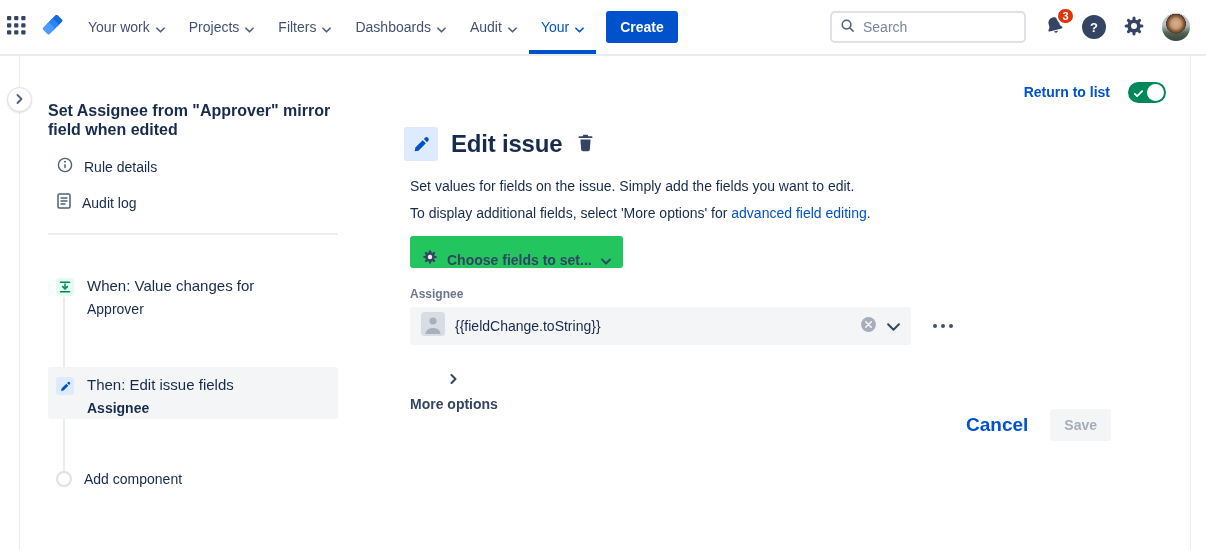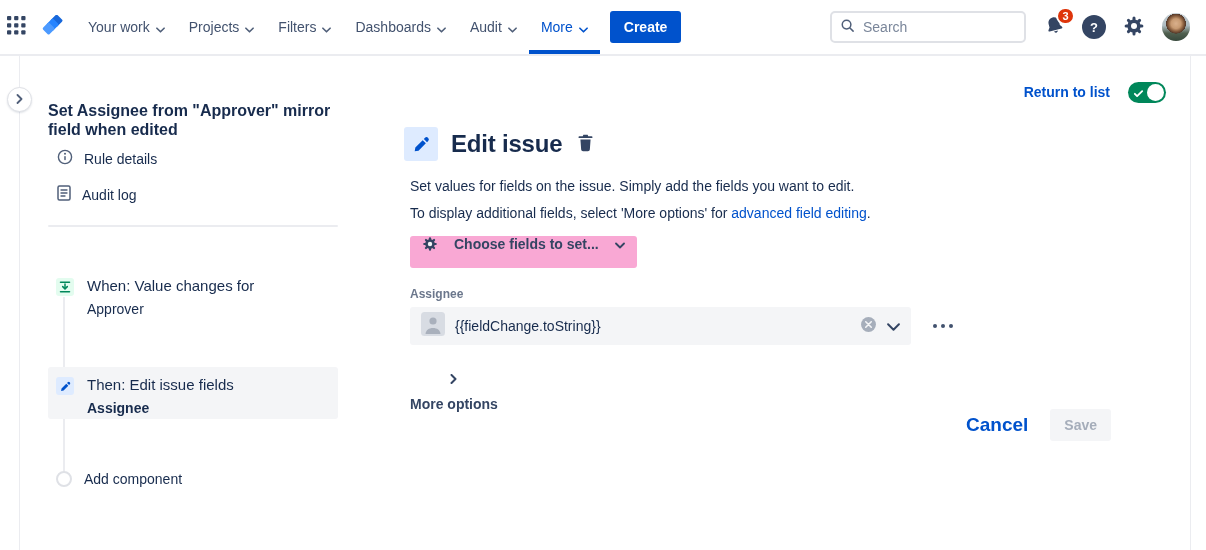--- a/index.html
+++ b/index.html
@@ -65,21 +65,21 @@
   }
   
   .sidebar { position:absolute; left:48px; top:76px; width:290px; }
   .sidebar-head { display:flex; align-items:center; justify-content:space-between; }
   .sidebar-title { font-size:24px; font-weight:700; color:#172B4D; letter-spacing:-.2px; }
   .status-badge {
     background:#00875A; color:#fff; font-size:11px; font-weight:700; letter-spacing:.6px;
     padding:3px 8px; border-radius:3px;
   }
   .rule-name { margin-top:25px; font-size:16px; font-weight:700; line-height:19px; color:#172B4D; }
-  .side-links { margin-top:10px; display:flex; flex-direction:column; gap:17px; }
+  .side-links { margin-top:18px; display:flex; flex-direction:column; gap:17px; }
   .side-link { display:flex; align-items:center; gap:11px; padding-left:9px; font-size:14px; color:#172B4D; cursor:pointer; }
   .side-divider { margin-top:21px; height:2px; background:#EBECF0; border-radius:1px; }
   .component {
     position:absolute; left:48px; width:290px; border-radius:3px; padding:9px 8px;
     display:flex; gap:13px; cursor:pointer;
   }
   .component.selected { background:#F4F5F7; }
   .comp-icon {
     width:18px; height:18px; border-radius:3px; flex:none; margin-top:1px;
     display:flex; align-items:center; justify-content:center;
@@ -106,22 +106,22 @@
   .toggle .check { position:absolute; left:5px; top:5px; }
   .toggle .knob { position:absolute; right:2px; top:2px; width:17px; height:17px; border-radius:50%; background:#fff; }
   .edit-header { position:absolute; top:127px; left:404px; display:flex; align-items:center; gap:13px; }
   .edit-icon { width:34px; height:34px; border-radius:3px; background:#DEEBFF; display:flex; align-items:center; justify-content:center; }
   .edit-title { font-size:24px; font-weight:700; color:#172B4D; letter-spacing:-.2px; }
   .trash-btn { border:none; background:none; cursor:pointer; display:flex; padding:2px; }
   .para { position:absolute; left:410px; font-size:14px; line-height:20px; color:#172B4D; }
   .link { color:#0052CC; text-decoration:none; cursor:pointer; }
   .choose-btn {
     position:absolute; top:236px; left:410px; height:32px; padding:0 12px;
-    background:#f9a8d4; border:none; border-radius:3px; cursor:pointer;
-    display:flex; align-items:flex-start; gap:16px; font-size:14px; font-weight:700; color:#344563;
+    background:#22c55e; border:none; border-radius:3px; cursor:pointer;
+    display:flex; align-items:flex-end; gap:9px; font-size:14px; font-weight:700; color:#344563;
     font-family:"Liberation Sans", sans-serif;
   }
   .field-label { position:absolute; top:287px; left:410px; font-size:12px; font-weight:600; color:#6B778C; }
   .field-row { position:absolute; top:307px; left:410px; display:flex; align-items:center; }
   .select-field {
     width:501px; height:38px; background:#F4F5F7; border-radius:3px;
     display:flex; align-items:center; gap:10px; padding:0 11px; cursor:pointer;
   }
   .field-value { font-size:14px; color:#172B4D; flex:1; }
   .clear-btn, .dd-btn { border:none; background:none; display:flex; cursor:pointer; padding:0; }
@@ -189,21 +189,21 @@
             <path d="M1 1l4 4 4-4" stroke="#505F79" stroke-width="1.8" fill="none" stroke-linecap="round" stroke-linejoin="round"></path>
           </svg></span>
     </div>
     <div class="nav-item">
       <span>Audit</span>
       <span class="chev"><svg width="9" height="6" viewBox="0 0 10 6">
             <path d="M1 1l4 4 4-4" stroke="#505F79" stroke-width="1.8" fill="none" stroke-linecap="round" stroke-linejoin="round"></path>
           </svg></span>
     </div>
     <div class="nav-item active">
-      <span>More</span>
+      <span>Your</span>
       <span class="chev"><svg width="9" height="6" viewBox="0 0 10 6">
             <path d="M1 1l4 4 4-4" stroke="#0052CC" stroke-width="1.8" fill="none" stroke-linecap="round" stroke-linejoin="round"></path>
           </svg></span>
     </div>
 
     <button class="create-btn">Create</button>
 
     <div class="nav-right">
       <div class="searchbox">
         <span>

